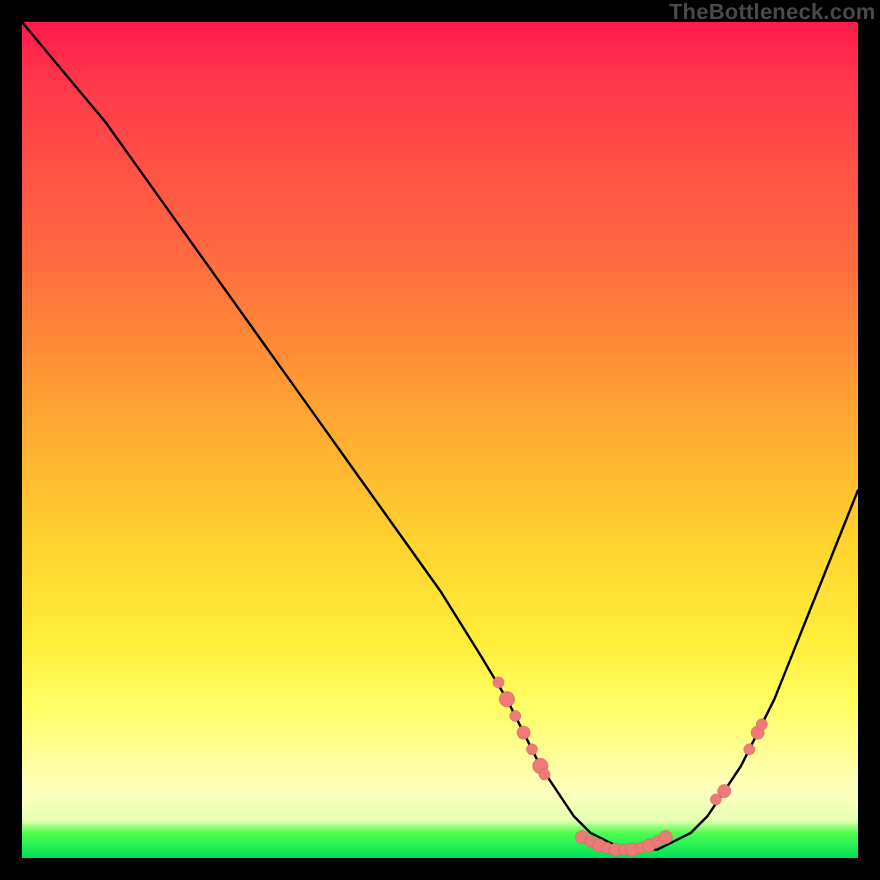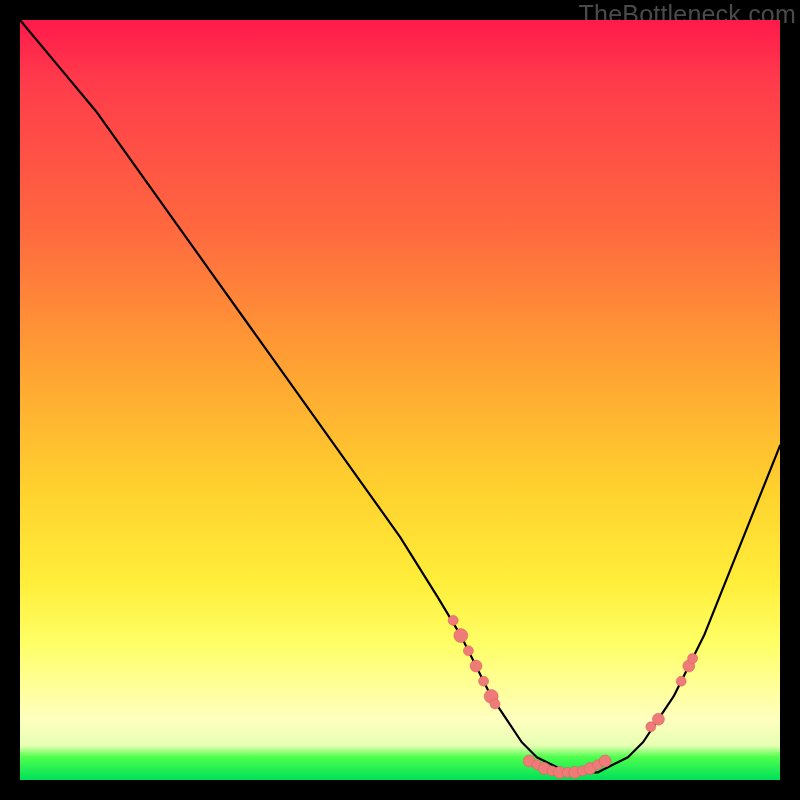--- a/index.html
+++ b/index.html
@@ -39,22 +39,22 @@
       #e6ffb3 95.5%,
       #4dff4d 97%,
       #00e05a 100%
     );
   }
   .attribution {
     position: absolute;
     top: 0;
     right: 4px;
     color: #4a4a4a;
-    font-size: 25px;
-    font-weight: 400;
+    font-size: 20px;
+    font-weight: 700;
     letter-spacing: 0.2px;
     -webkit-user-select: none;
     user-select: none;
   }
   svg.plot {
     position: absolute;
     left: 0;
     top: 0;
     width: 760px;
     height: 760px;

